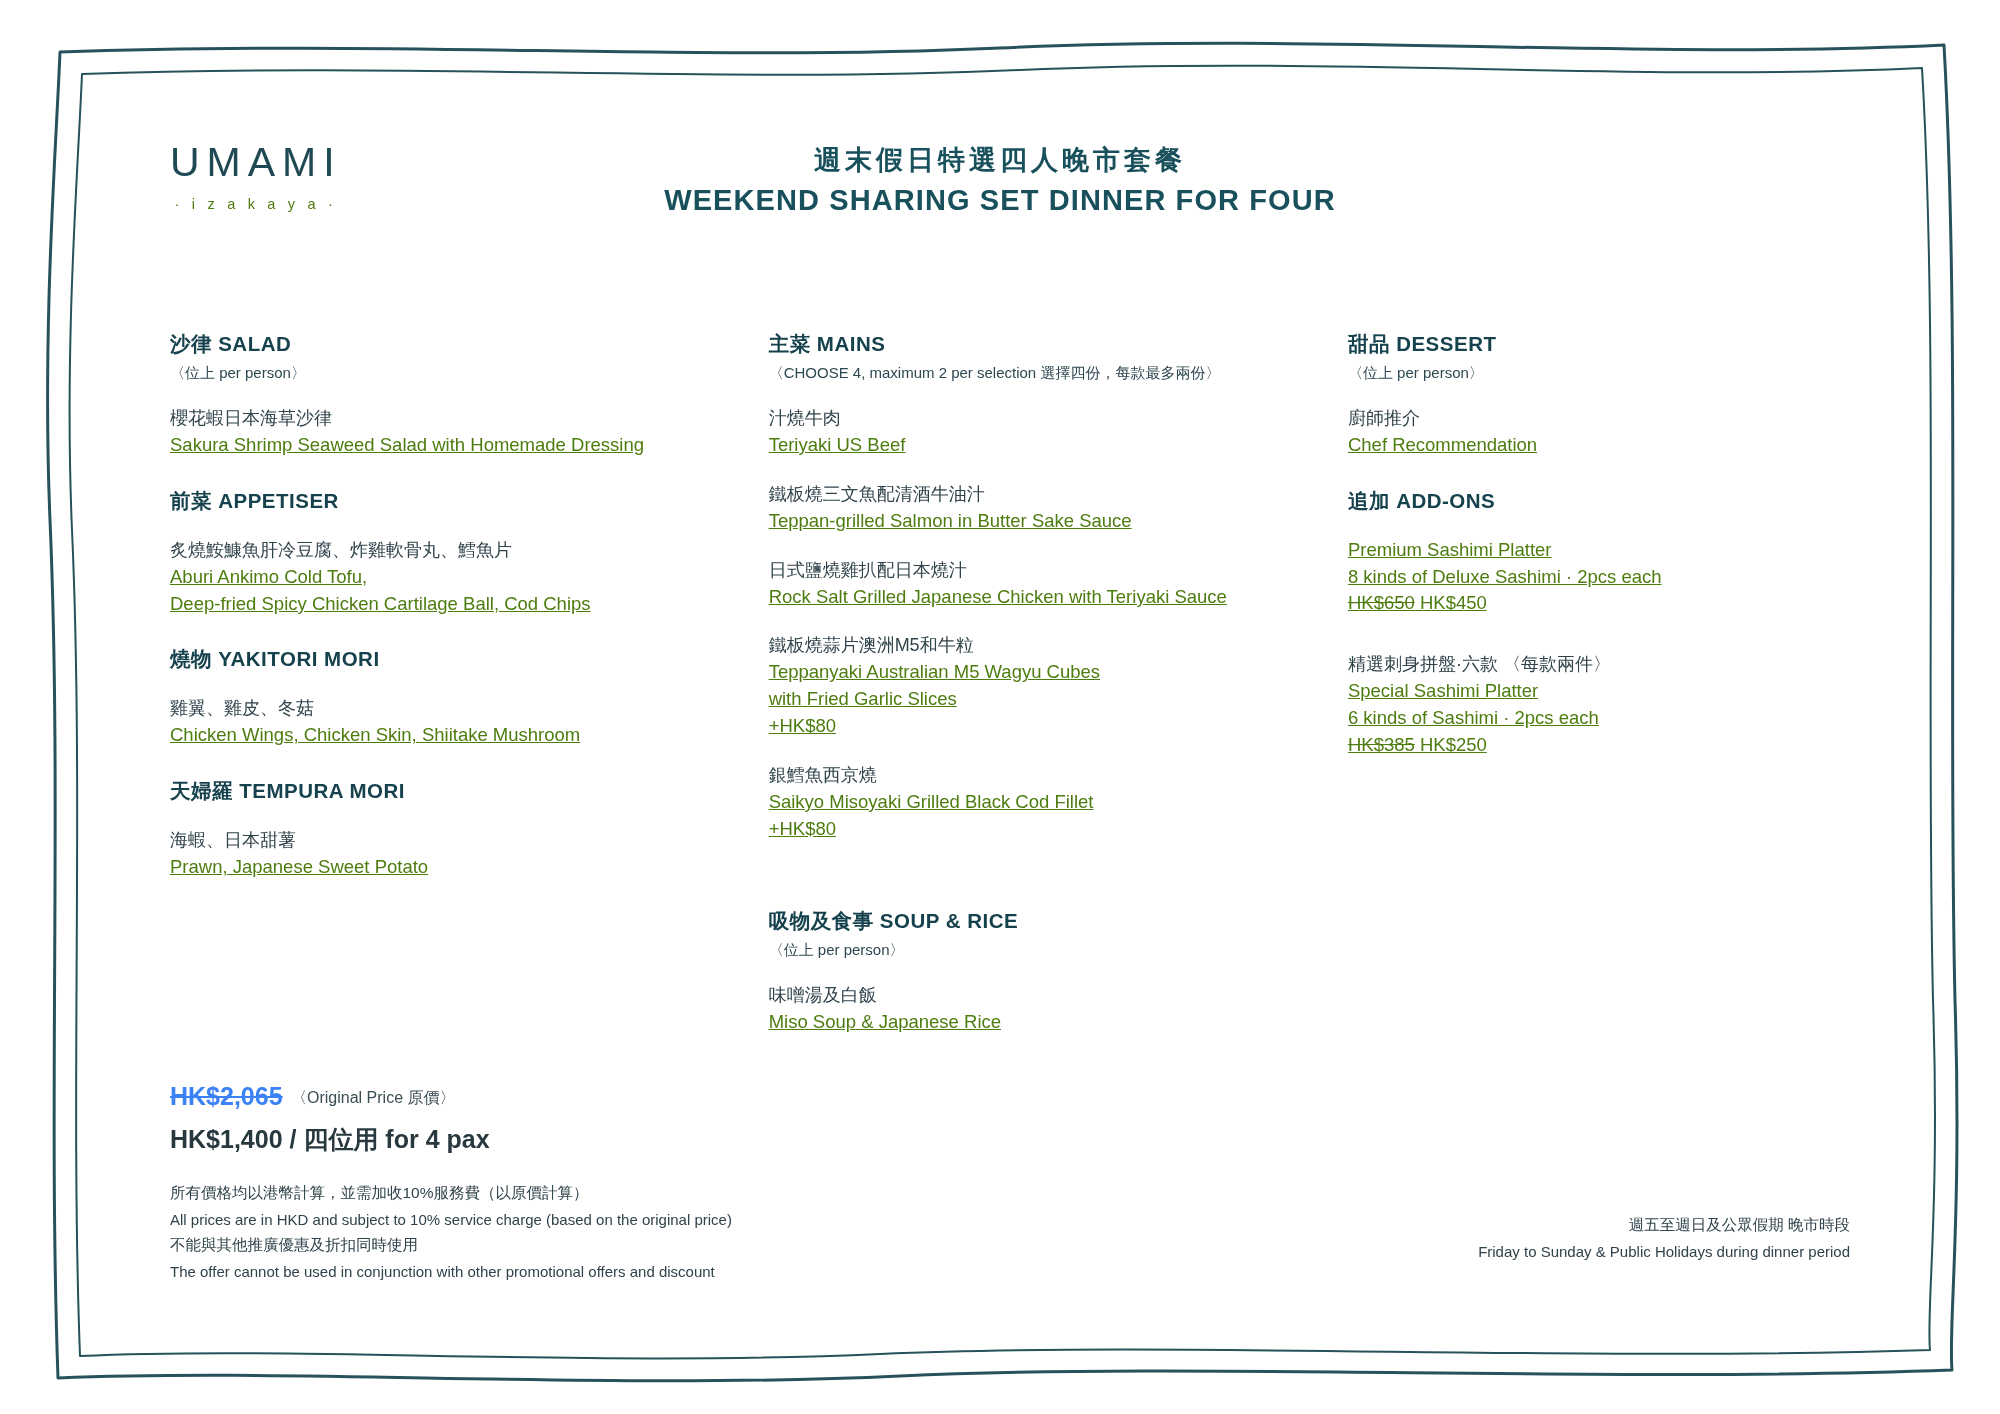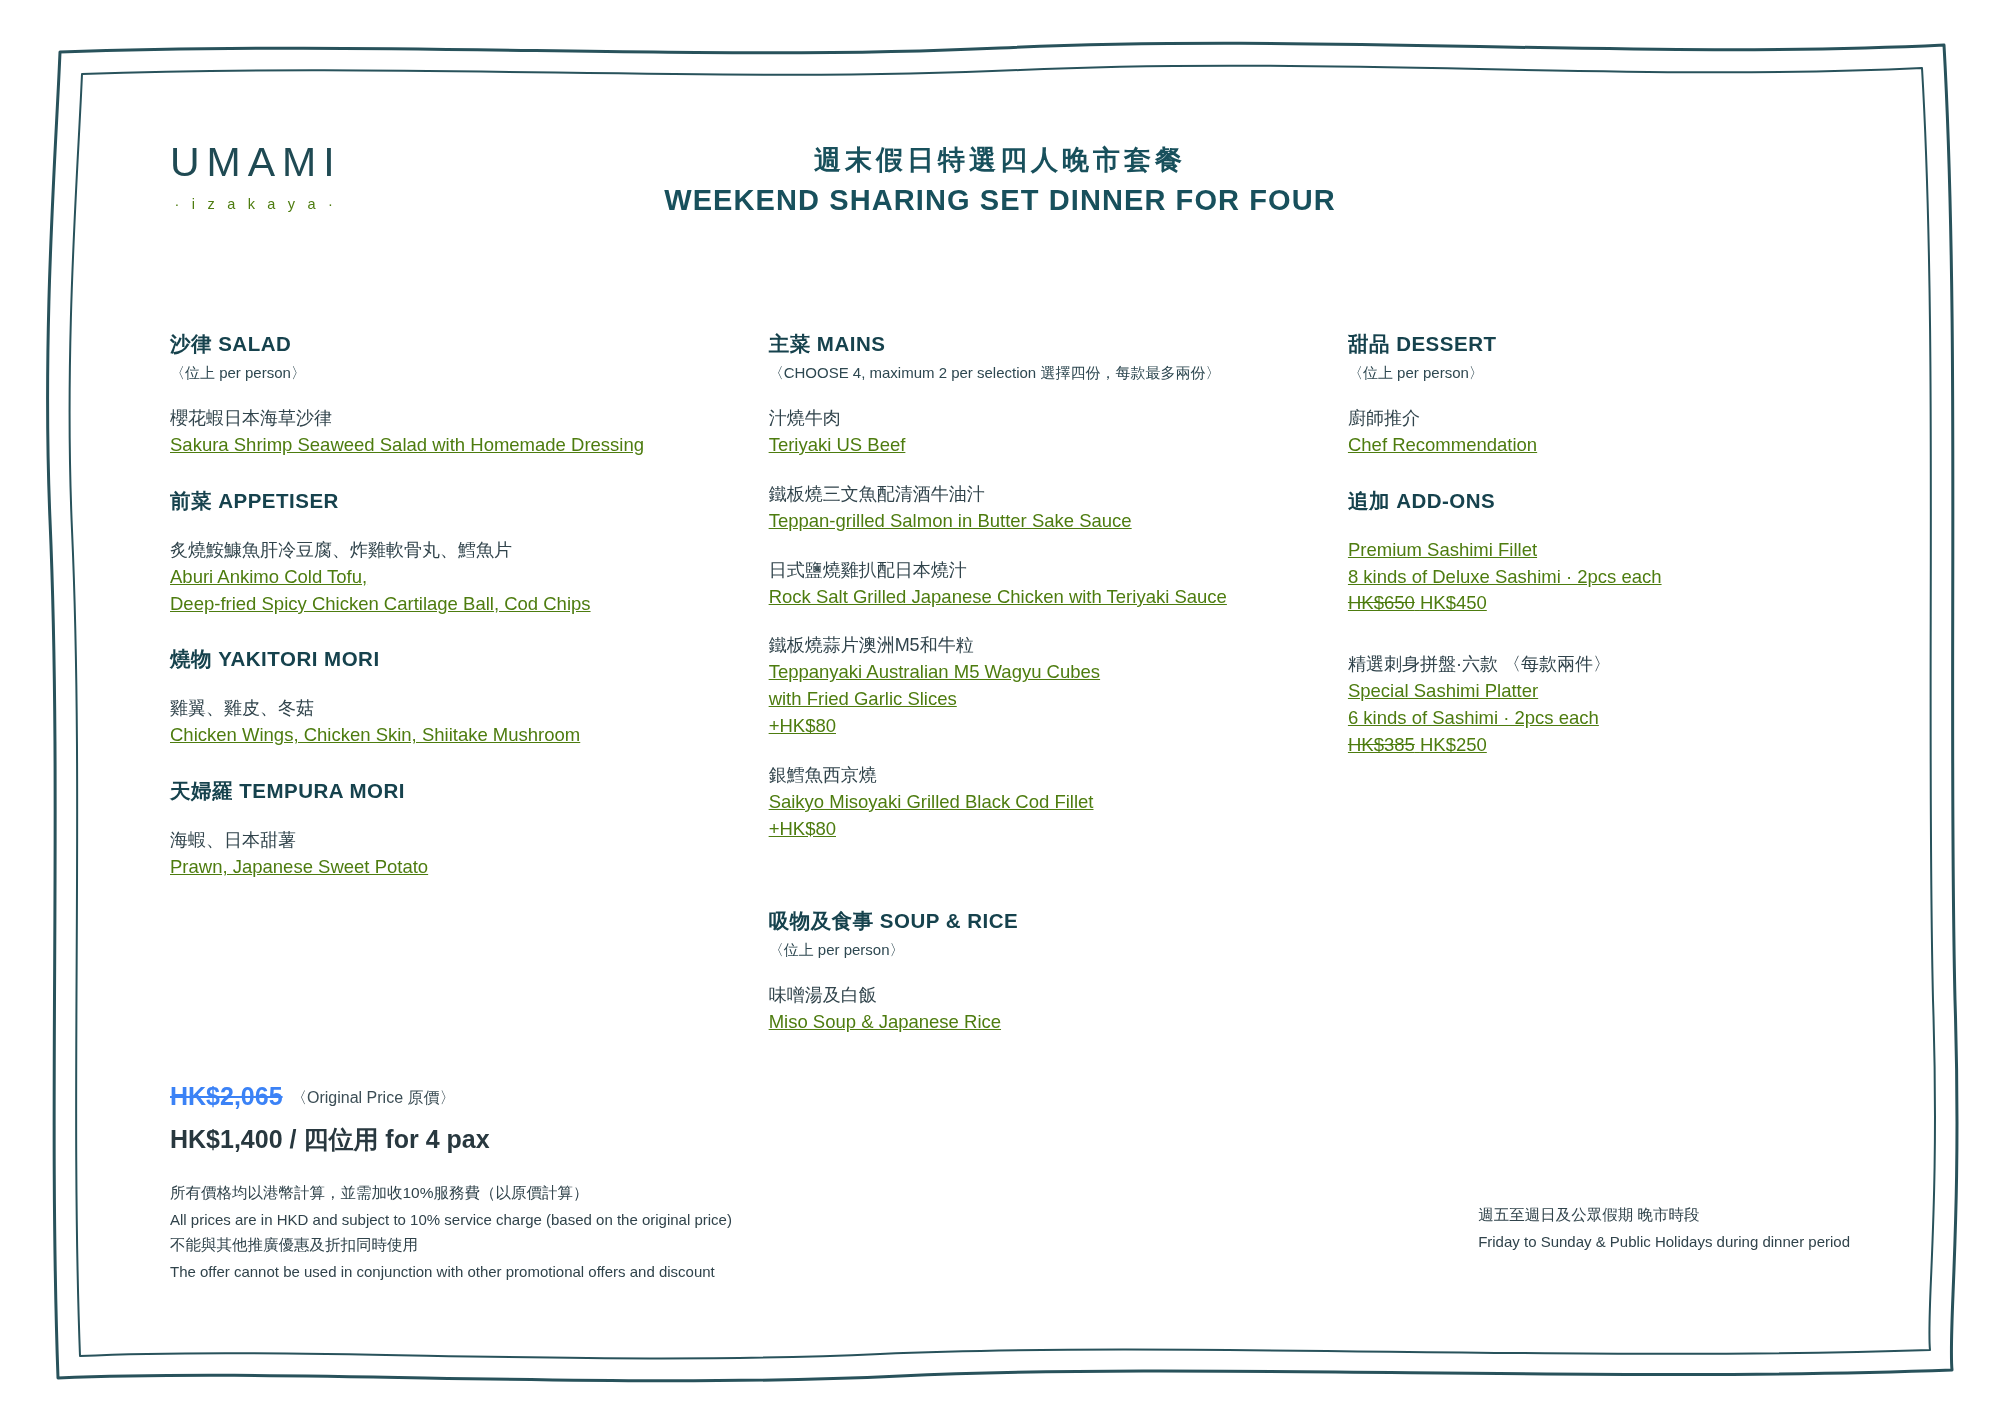--- a/index.html
+++ b/index.html
@@ -158,21 +158,22 @@
     left: 170px;
     right: 150px;
     top: 1180px;
     font-size: 15px;
     color: #30434b;
     line-height: 1.72;
   }
   .footer-left { float: left; }
   .footer-right {
     float: right;
-    margin-top: 22px;
+    text-align: right;
+    margin-top: 32px;
   }
   .footer:after { content: ""; display: block; clear: both; }
   .footer .cn { font-size: 15.5px; }
 </style>
 </head>
 <body>
 
 <div class="border-wrap">
   <svg width="2000" height="1414" viewBox="0 0 2000 1414" xmlns="http://www.w3.org/2000/svg">
     <path d="M60,52 C400,40 700,62 1000,48 C1320,33 1640,60 1944,45
@@ -291,21 +292,21 @@
         <div class="item">
           <div class="cn">廚師推介</div>
           <div class="en">Chef Recommendation</div>
         </div>
       </div>
 
       <div class="block">
         <div class="sec-head">追加 ADD-ONS</div>
 
         <div class="item">
-          <div class="en">Premium Sashimi Fillet</div>
+          <div class="en">Premium Sashimi Platter</div>
           <div class="en">8 kinds of Deluxe Sashimi · 2pcs each</div>
           <div class="en">
             <span class="strike">HK$650</span>
             <span>HK$450</span>
           </div>
         </div>
 
         <div class="item" style="margin-top:34px">
           <div class="cn">精選刺身拼盤·六款 〈每款兩件〉</div>
           <div class="en">Special Sashimi Platter</div>

